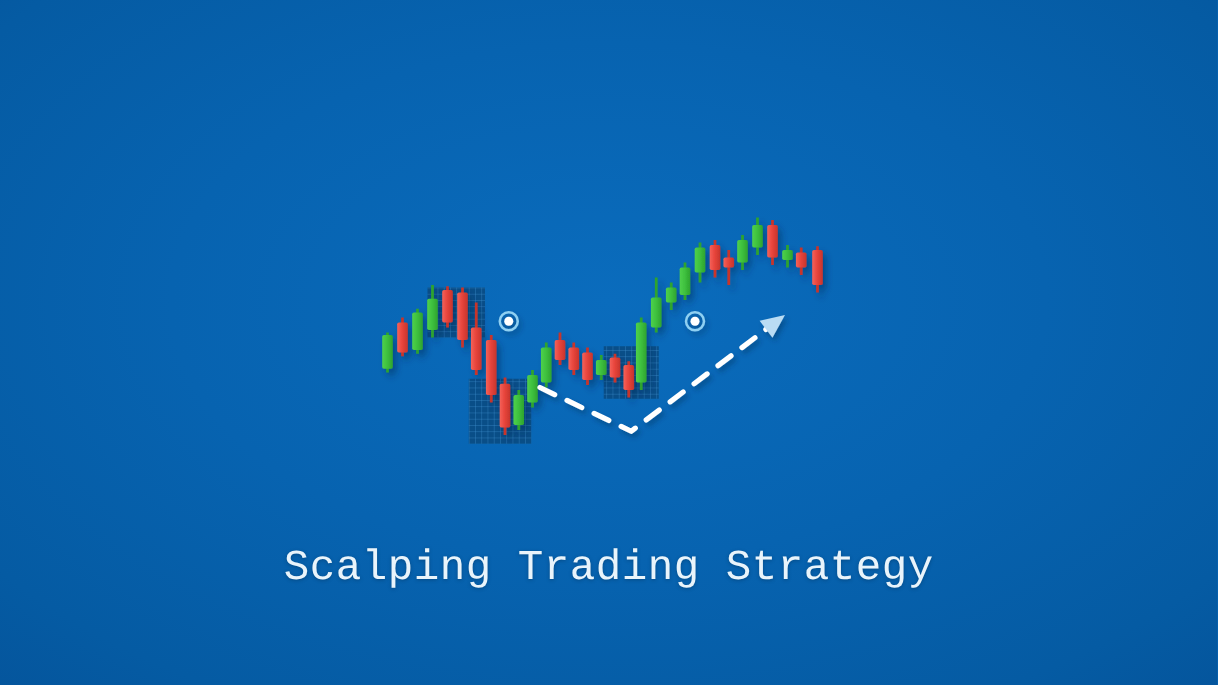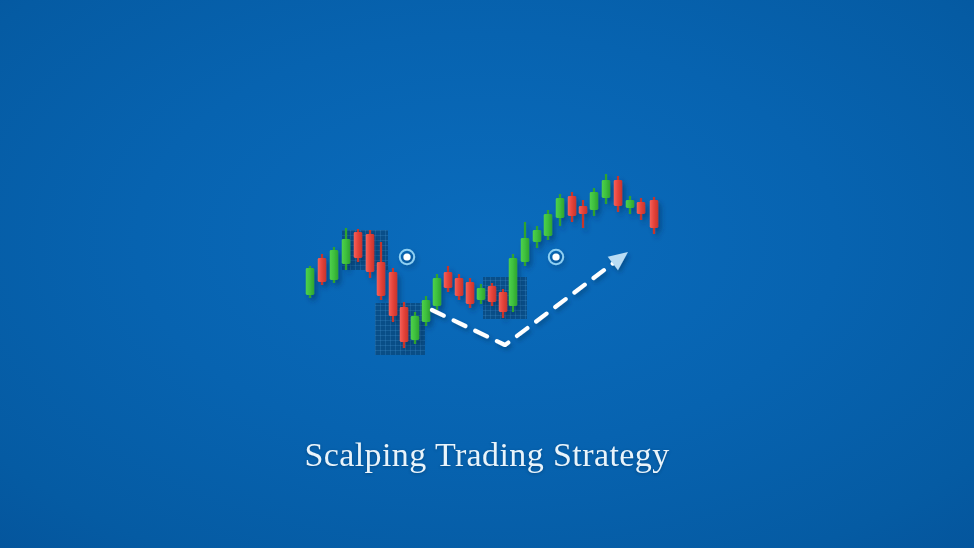--- a/index.html
+++ b/index.html
@@ -25,21 +25,21 @@
   #title-block {
     position: absolute;
     left: 0;
     right: 0;
     top: 436px;
     text-align: center;
     pointer-events: none;
   }
   #page-title {
     display: inline-block;
-    font-family: Liberation Serif, serif;
+    font-family: Liberation Mono, monospace;
     font-weight: 300;
     font-size: 34px;
     letter-spacing: 0.4px;
     color: #e9f4fb;
     text-shadow: 0 1px 3px rgba(2, 40, 73, 0.40);
   }
 </style>
 </head>
 <body>
 

